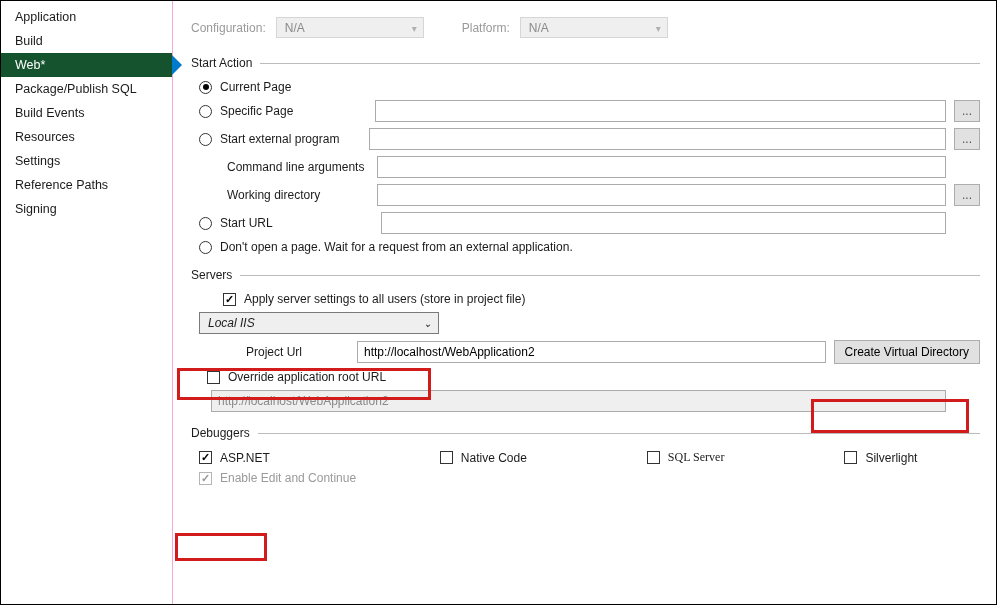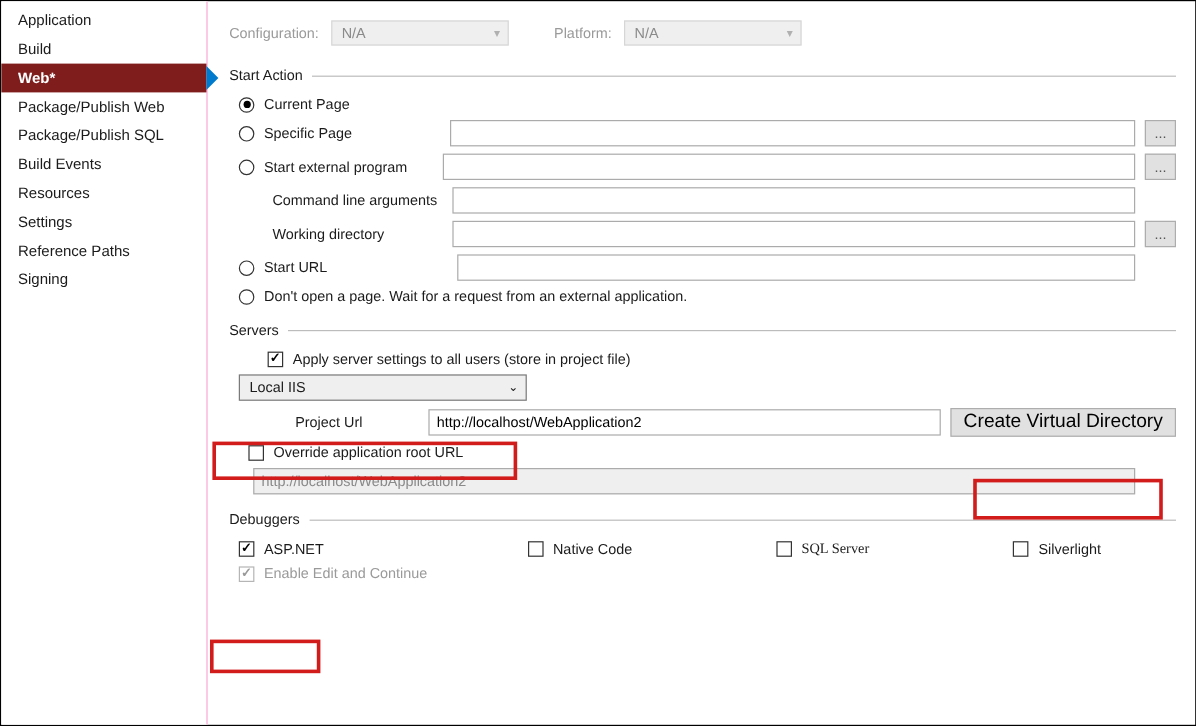--- a/index.html
+++ b/index.html
@@ -21,23 +21,22 @@
     border-right: 1px solid #f9a8d4;
     padding-top: 4px;
   }
   .sidebar-item {
     padding: 5px 14px;
     cursor: pointer;
     position: relative;
     font-size: 12.5px;
   }
   .sidebar-item.selected {
-    background: #7f1d1d;
+    background: #14532d;
     color: #fff;
-    font-weight: bold;
   }
   .sidebar-item.selected::after {
     content: "";
     position: absolute;
     right: -10px;
     top: 50%;
     transform: translateY(-50%);
     border-top: 10px solid transparent;
     border-bottom: 10px solid transparent;
     border-left: 10px solid #007acc;
@@ -136,42 +135,41 @@
     cursor:pointer;
   }
   .server-select .chev { position:absolute; right:6px; top:50%; transform:translateY(-50%); font-size:10px; }
 
   .btn-create {
     border:1px solid #adadad;
     background:#e1e1e1;
     height:24px;
     padding:0 10px;
     cursor:pointer;
-    font-size:16px;
+    font-size:12px;
   }
 
   .hl {
     position:absolute;
     border:3px solid #d21b1b;
     pointer-events:none;
   }
 
   .debuggers-row { display:flex; gap:60px; margin:8px 0 6px 8px; align-items:center; }
   .debuggers-row .ctl-row { margin:0; }
 
   .disabled-text { color:#9a9a9a; }
 </style>
 </head>
 <body>
 
 <div class="sidebar">
   <div class="sidebar-item">Application</div>
   <div class="sidebar-item">Build</div>
   <div class="sidebar-item selected">Web*</div>
-  <div class="sidebar-item">Package/Publish Web</div>
   <div class="sidebar-item">Package/Publish SQL</div>
   <div class="sidebar-item">Build Events</div>
   <div class="sidebar-item">Resources</div>
   <div class="sidebar-item">Settings</div>
   <div class="sidebar-item">Reference Paths</div>
   <div class="sidebar-item">Signing</div>
 </div>
 
 <div class="main">
 
@@ -245,21 +243,21 @@
     <div class="section-head">
       <span class="title">Servers</span>
       <span class="rule"></span>
     </div>
 
     <div class="ctl-row indent" style="margin-left:32px;">
       <span class="check checked"></span>
       <span>Apply server settings to all users (store in project file)</span>
     </div>
 
-    <div style="margin:6px 0 6px 8px;">
+    <div style="margin:6px 0 6px 8px;font-style:italic;">
       <div class="server-select">
         <span>Local IIS</span>
         <span class="chev">⌄</span>
       </div>
     </div>
 
     <div class="row-form">
       <span class="lbl" style="width:150px;text-align:center;">Project Url</span>
       <input class="text-input" value="http://localhost/WebApplication2" style="">
       <button class="btn-create">Create Virtual Directory</button>

